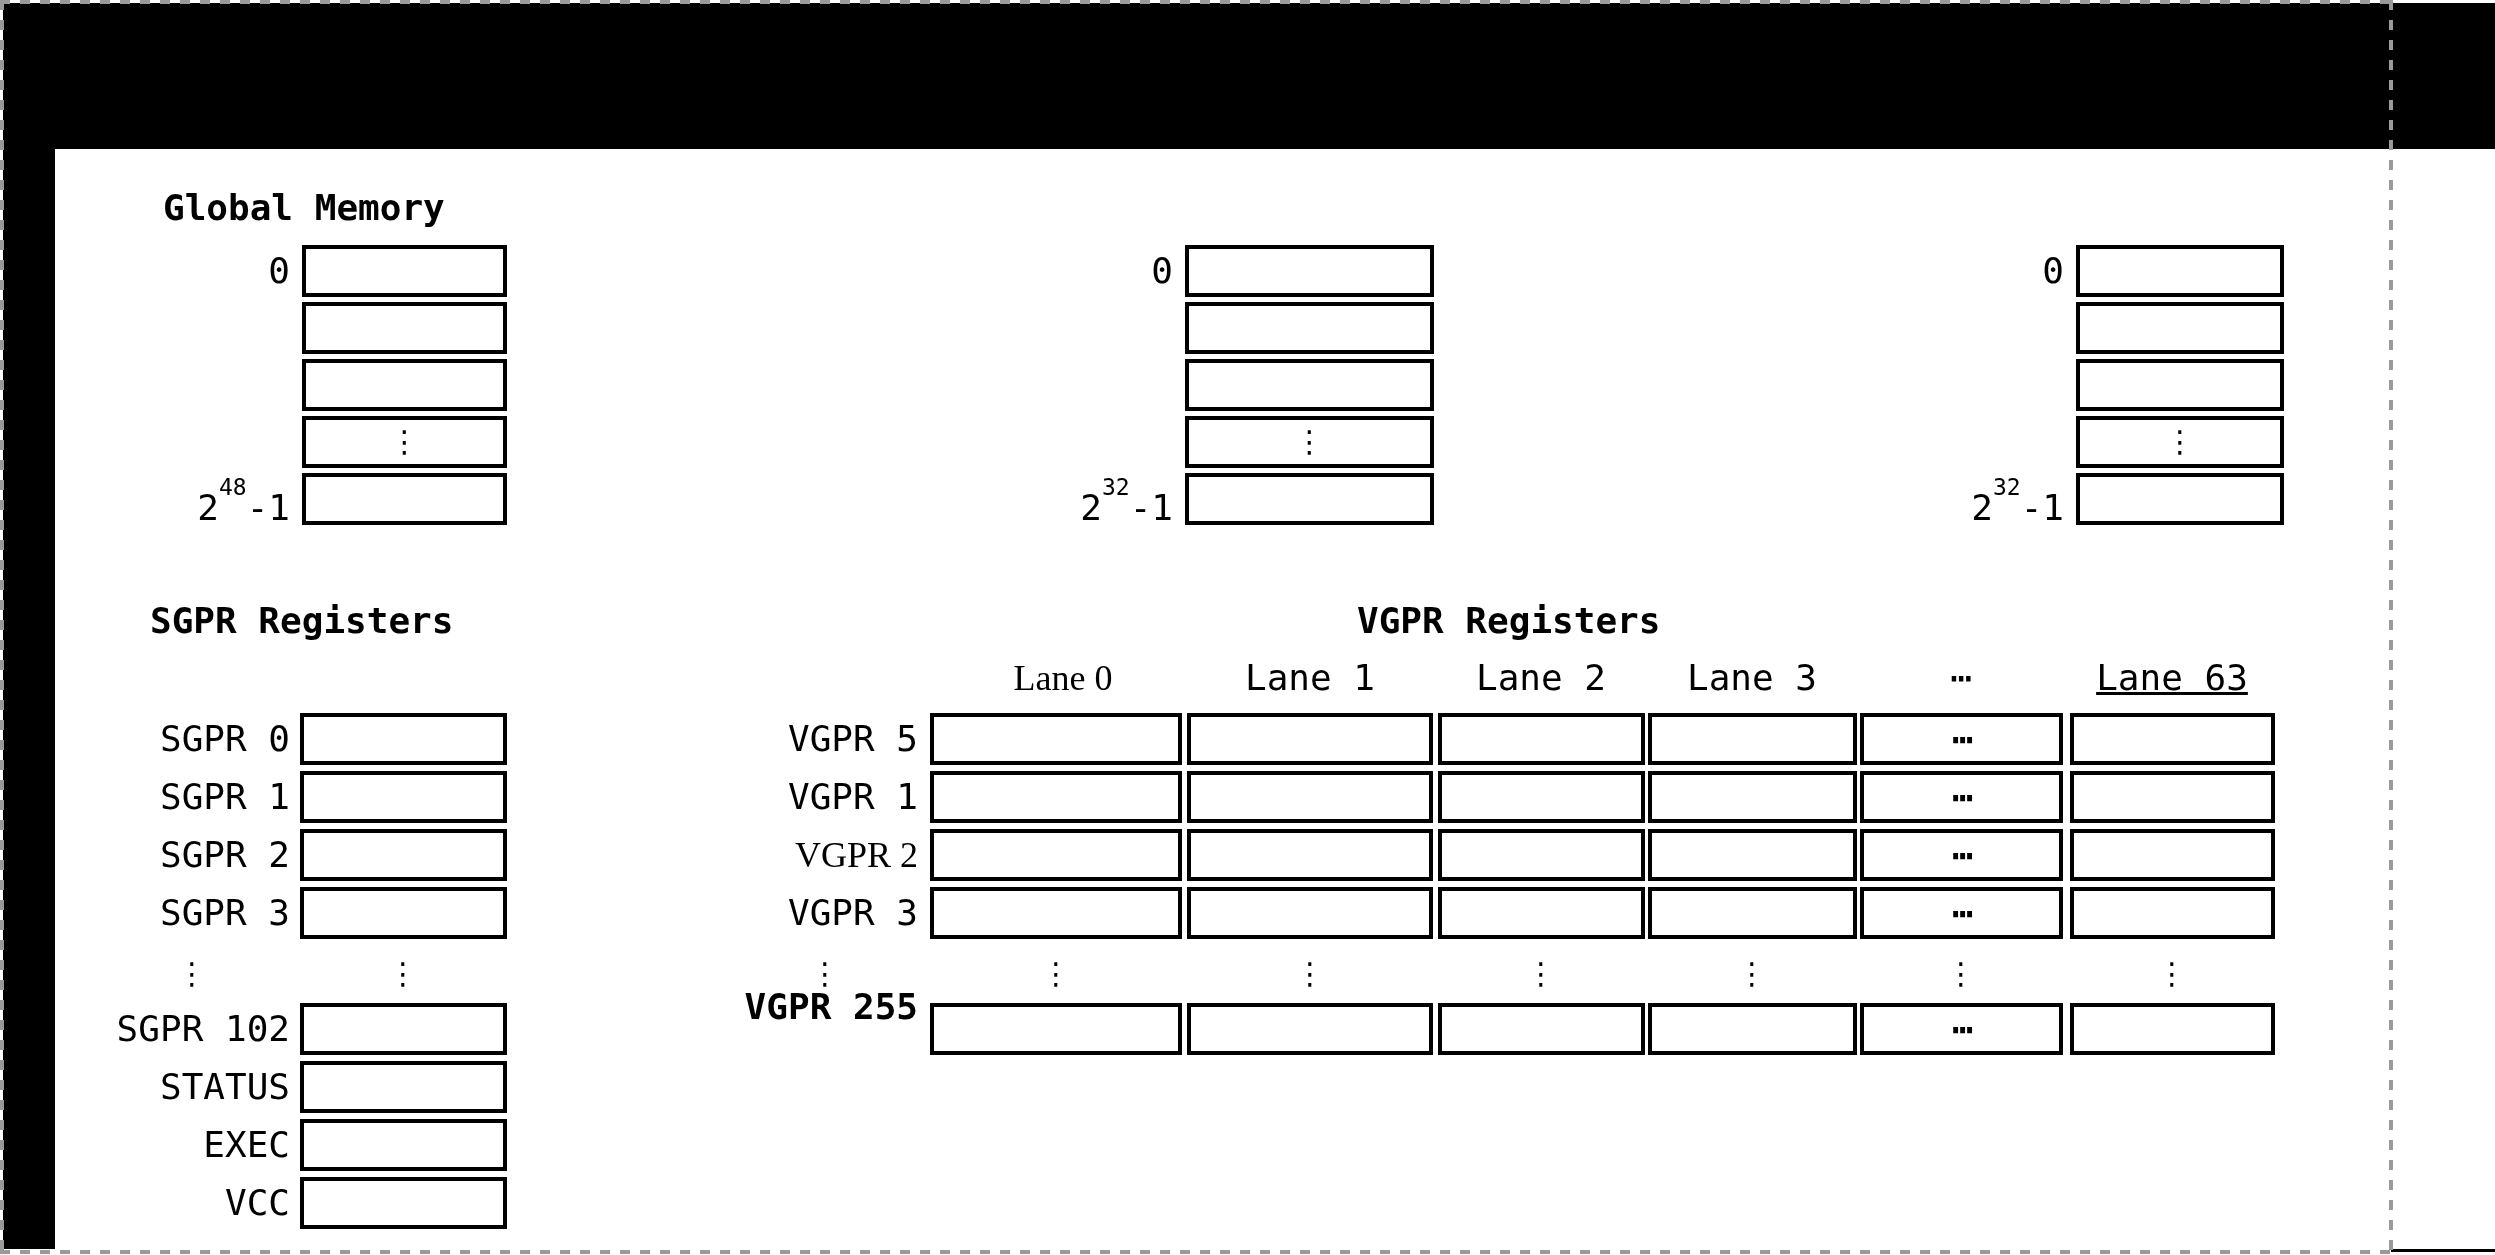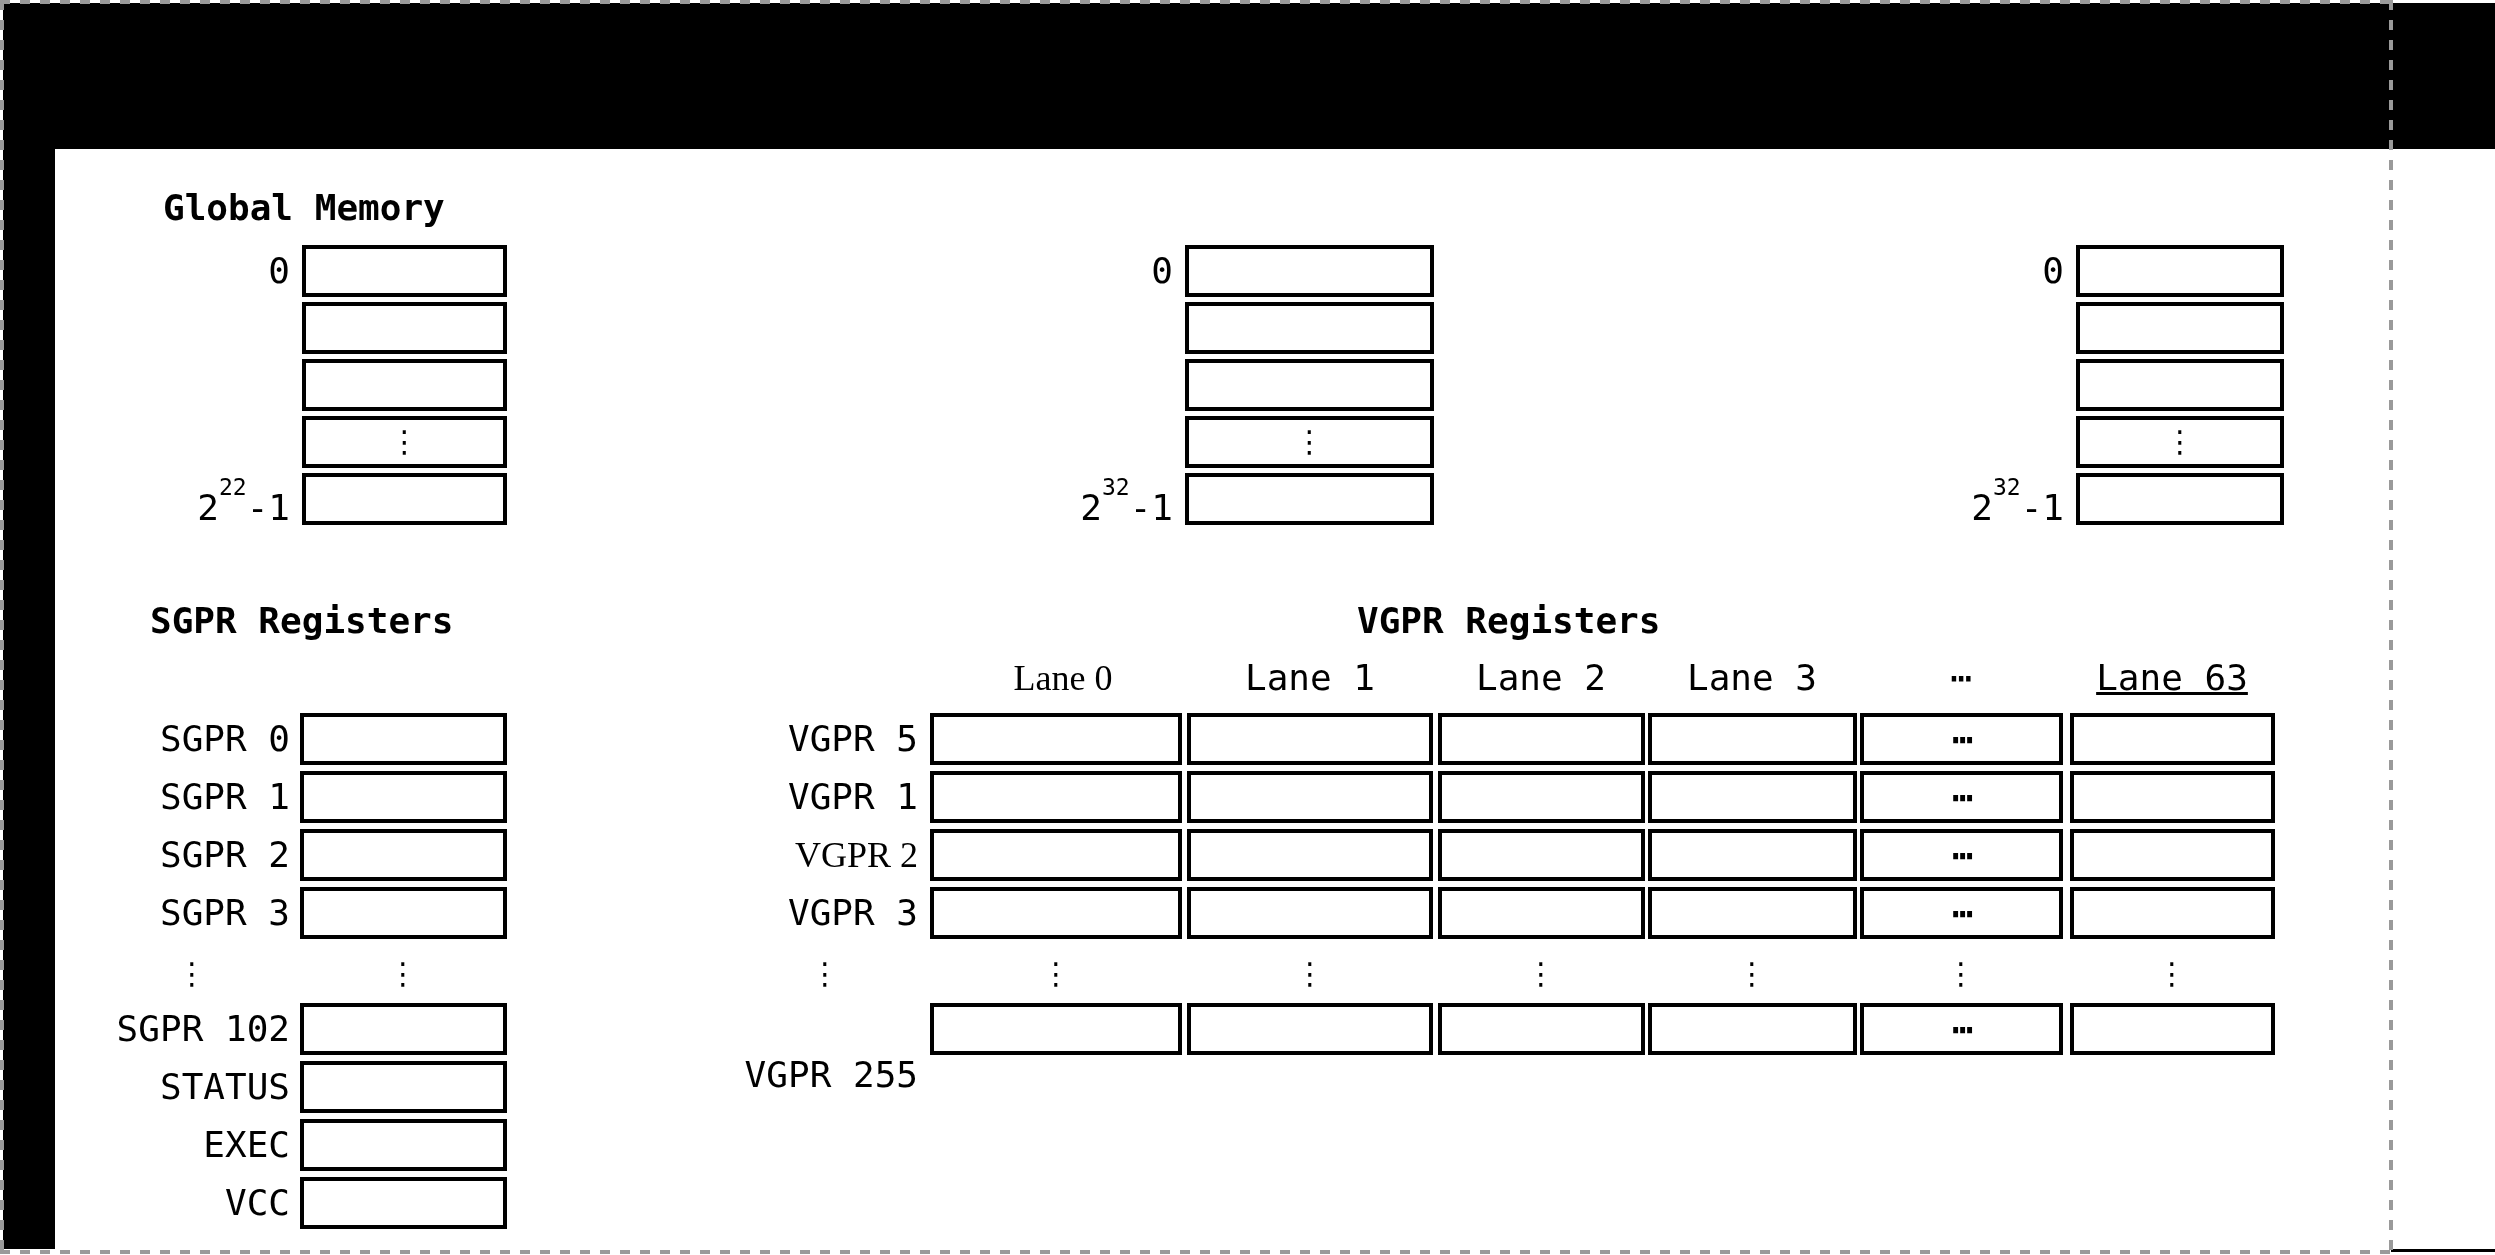--- a/index.html
+++ b/index.html
@@ -35,21 +35,21 @@
   <div class="band" style="left:3px; top:3px; width:52px; height:1246px;"></div>
   <div class="band" style="left:2391px; top:1249px; width:104px; height:3px;"></div>
 
   <div class="dash-h" style="left:0; top:0; width:2392px;"></div>
   <div class="dash-h" style="left:0; top:1250px; width:2392px;"></div>
   <div class="dash-v" style="left:0; top:0; height:1255px;"></div>
   <div class="dash-v" style="left:2389px; top:0; height:1255px;"></div>
 
   <div class="ttl" style="left:163px; top:188px;">Global Memory</div>
   <div class="lbl" style="left:90px; top:245px;">0</div>
-  <div class="lbl" style="left:90px; top:473px;"><span>2</span><sup class="exp">22</sup><span>-1</span></div>
+  <div class="lbl" style="left:90px; top:473px;"><span>2</span><sup class="exp">48</sup><span>-1</span></div>
   <div class="box" style="left:302px; top:245px; width:205px;"></div>
   <div class="box" style="left:302px; top:302px; width:205px;"></div>
   <div class="box" style="left:302px; top:359px; width:205px;"></div>
   <div class="box" style="left:302px; top:416px; width:205px;">
       <span class="vell-in">⋮</span>
     </div>
   <div class="box" style="left:302px; top:473px; width:205px;"></div>
 
   <div class="lbl" style="left:973px; top:245px;">0</div>
   <div class="lbl" style="left:973px; top:473px;"><span>2</span><sup class="exp">32</sup><span>-1</span></div>
@@ -141,21 +141,21 @@
   <div class="box" style="left:2070px; top:887px; width:205px;"></div>
 
   <div class="vlbl" style="left:795px; top:944px;">⋮</div>
   <div class="vlbl" style="left:1026px; top:944px;">⋮</div>
   <div class="vlbl" style="left:1280px; top:944px;">⋮</div>
   <div class="vlbl" style="left:1511px; top:944px;">⋮</div>
   <div class="vlbl" style="left:1722px; top:944px;">⋮</div>
   <div class="vlbl" style="left:1931px; top:944px;">⋮</div>
   <div class="vlbl" style="left:2142px; top:944px;">⋮</div>
 
-  <div class="lbl" style="left:718px; top:1049px;">VGPR 255</div>
+  <div class="lbl" style="left:718px; top:981px;font-weight:bold;">VGPR 255</div>
   <div class="box" style="left:930px; top:1003px; width:252px;"></div>
   <div class="box" style="left:1187px; top:1003px; width:246px;"></div>
   <div class="box" style="left:1438px; top:1003px; width:207px;"></div>
   <div class="box" style="left:1648px; top:1003px; width:209px;"></div>
   <div class="box" style="left:1860px; top:1003px; width:203px;">
       <span class="hell">⋯</span>
     </div>
   <div class="box" style="left:2070px; top:1003px; width:205px;"></div>
 
 </div>

